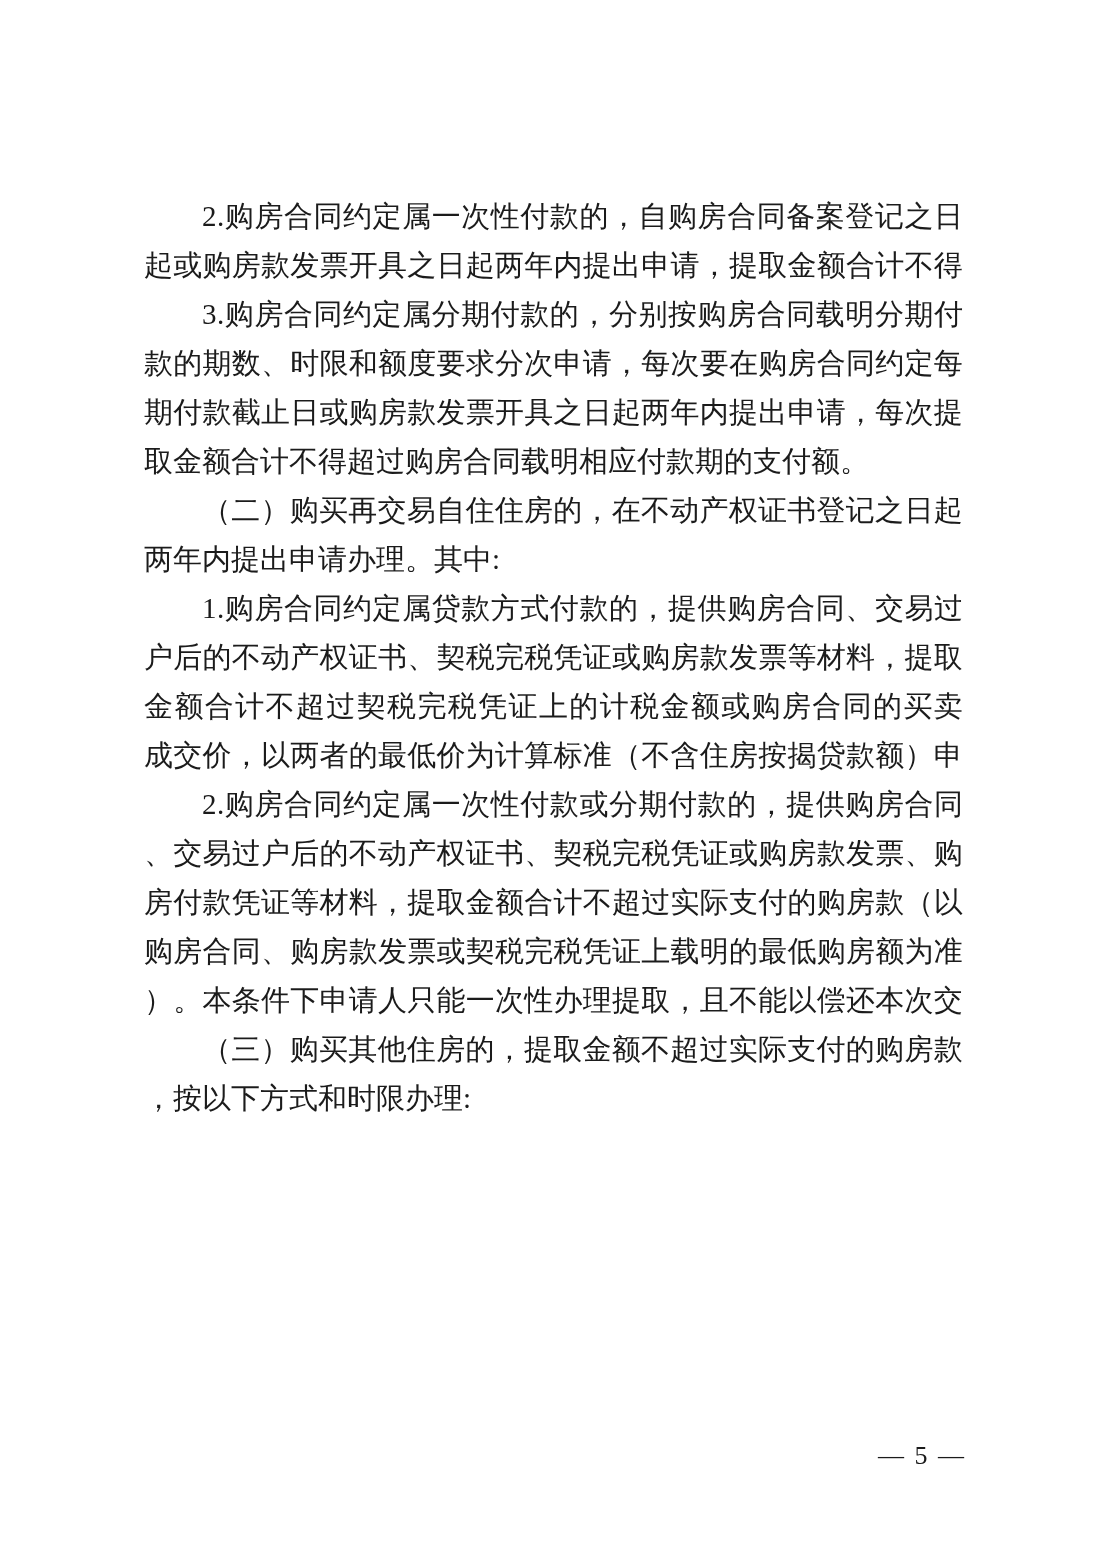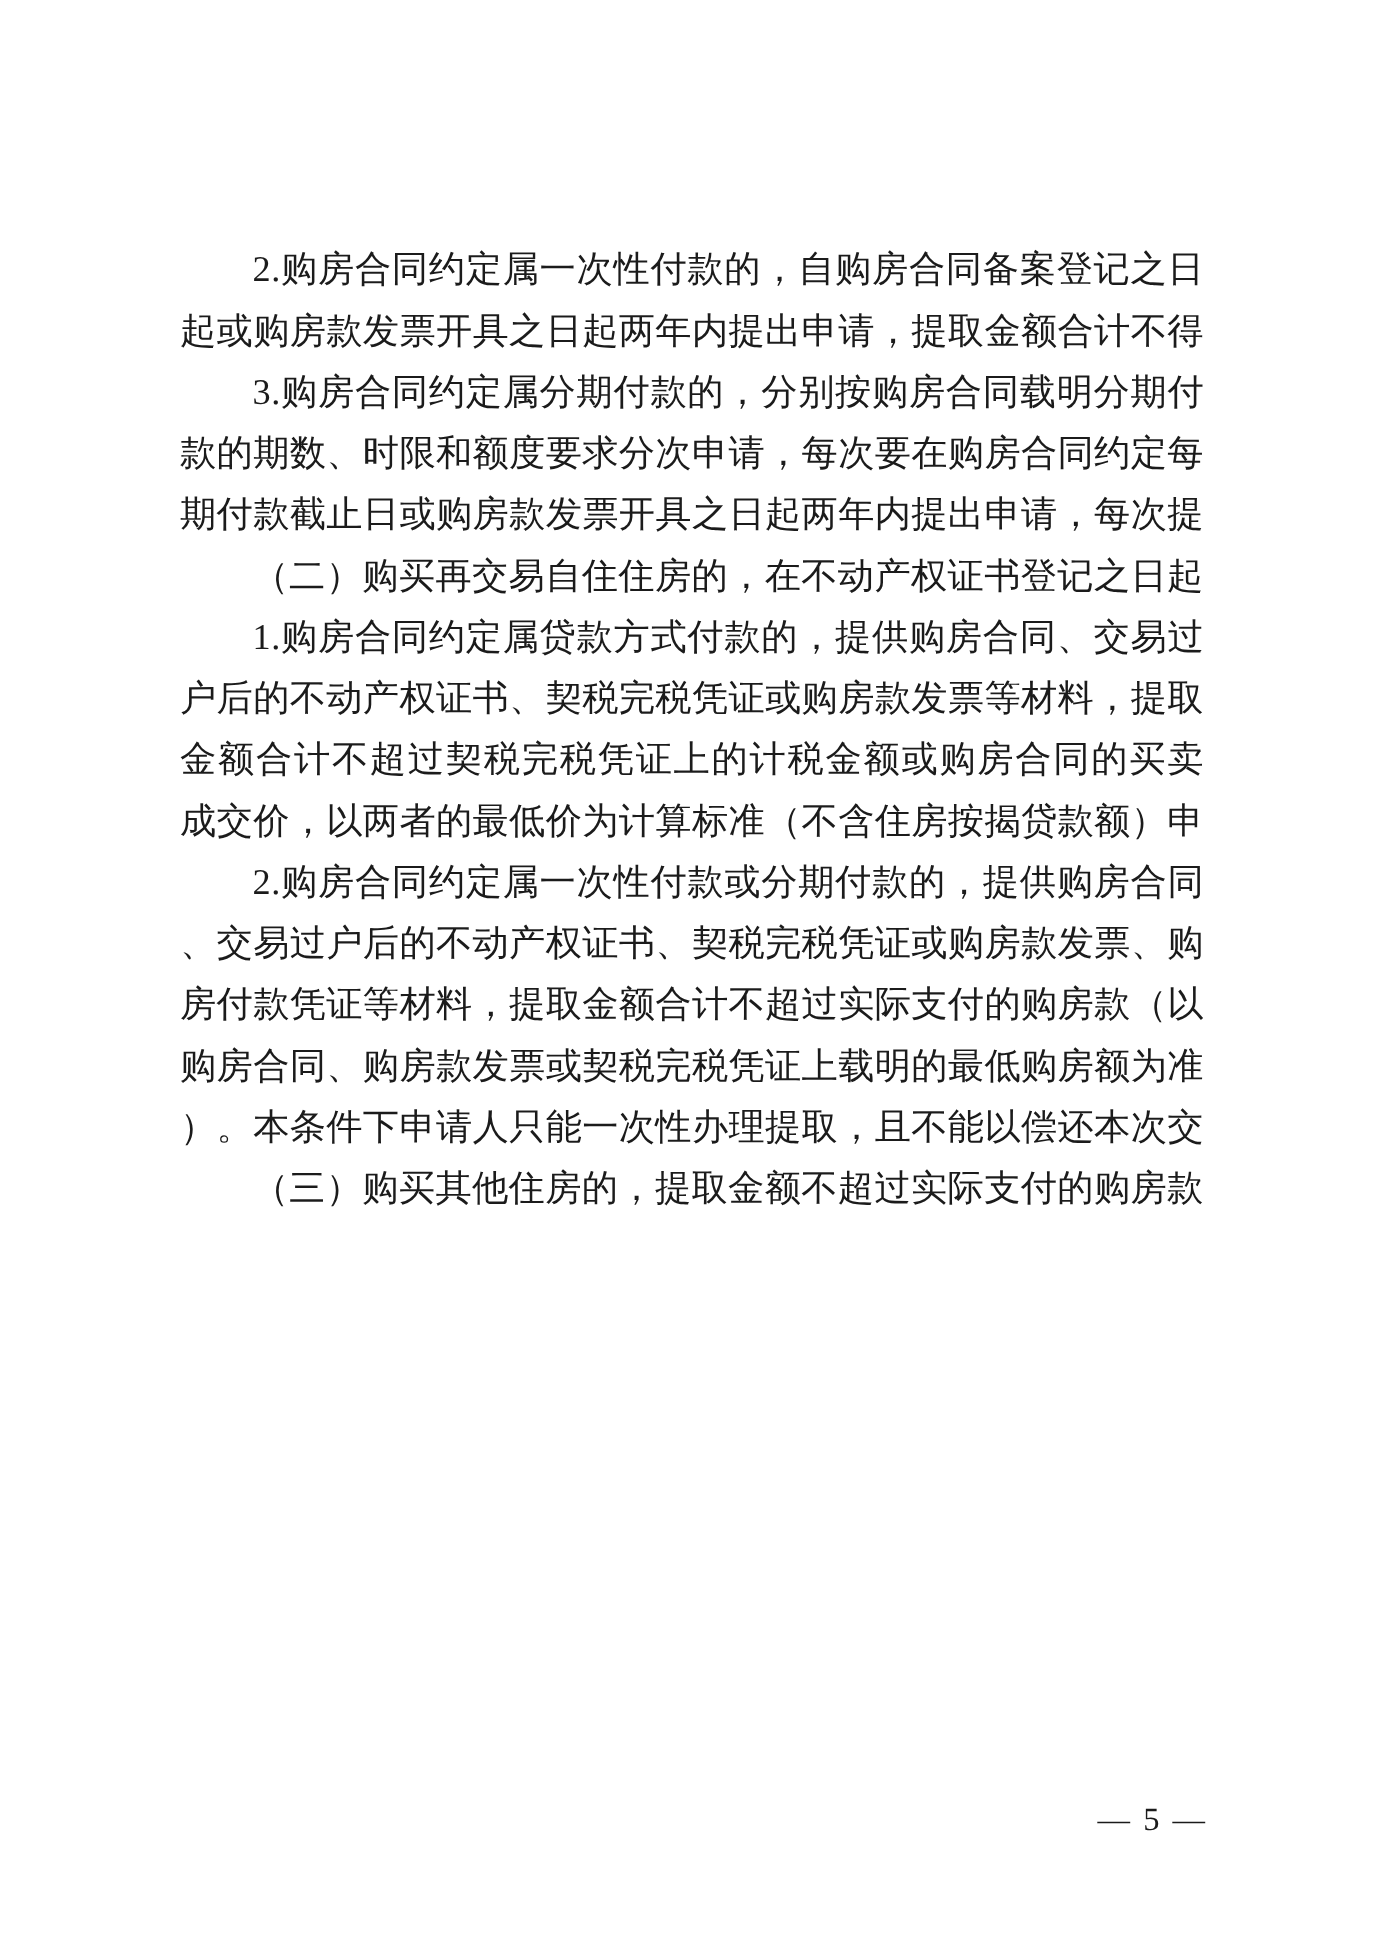--- a/index.html
+++ b/index.html
@@ -211,20 +211,21 @@
           <span>内</span>
           <span>提</span>
           <span>出</span>
           <span>申</span>
           <span>请</span>
           <span>，</span>
           <span>每</span>
           <span>次</span>
           <span>提</span>
         </span>
+      <span class="line">取金额合计不得超过购房合同载明相应付款期的支付额。</span>
     </p>
 
     <p class="paragraph">
       <span class="line full first">
           <span>（</span>
           <span>二</span>
           <span>）</span>
           <span>购</span>
           <span>买</span>
           <span>再</span>
@@ -242,20 +243,21 @@
           <span>产</span>
           <span>权</span>
           <span>证</span>
           <span>书</span>
           <span>登</span>
           <span>记</span>
           <span>之</span>
           <span>日</span>
           <span>起</span>
         </span>
+      <span class="line">两年内提出申请办理。其中:</span>
     </p>
 
     <p class="paragraph">
       <span class="line full first">
           <span>1</span>
           <span>.</span>
           <span>购</span>
           <span>房</span>
           <span>合</span>
           <span>同</span>
@@ -546,18 +548,19 @@
           <span>过</span>
           <span>实</span>
           <span>际</span>
           <span>支</span>
           <span>付</span>
           <span>的</span>
           <span>购</span>
           <span>房</span>
           <span>款</span>
         </span>
+      <span class="line">，按以下方式和时限办理:</span>
     </p>
 
   </div>
 
   <div class="page-number">— 5 —</div>
 </div>
 
 </body></html>

